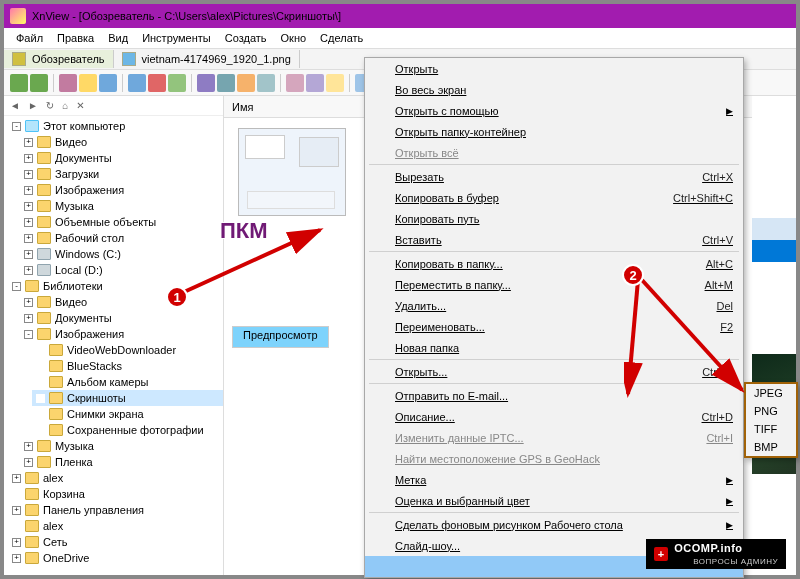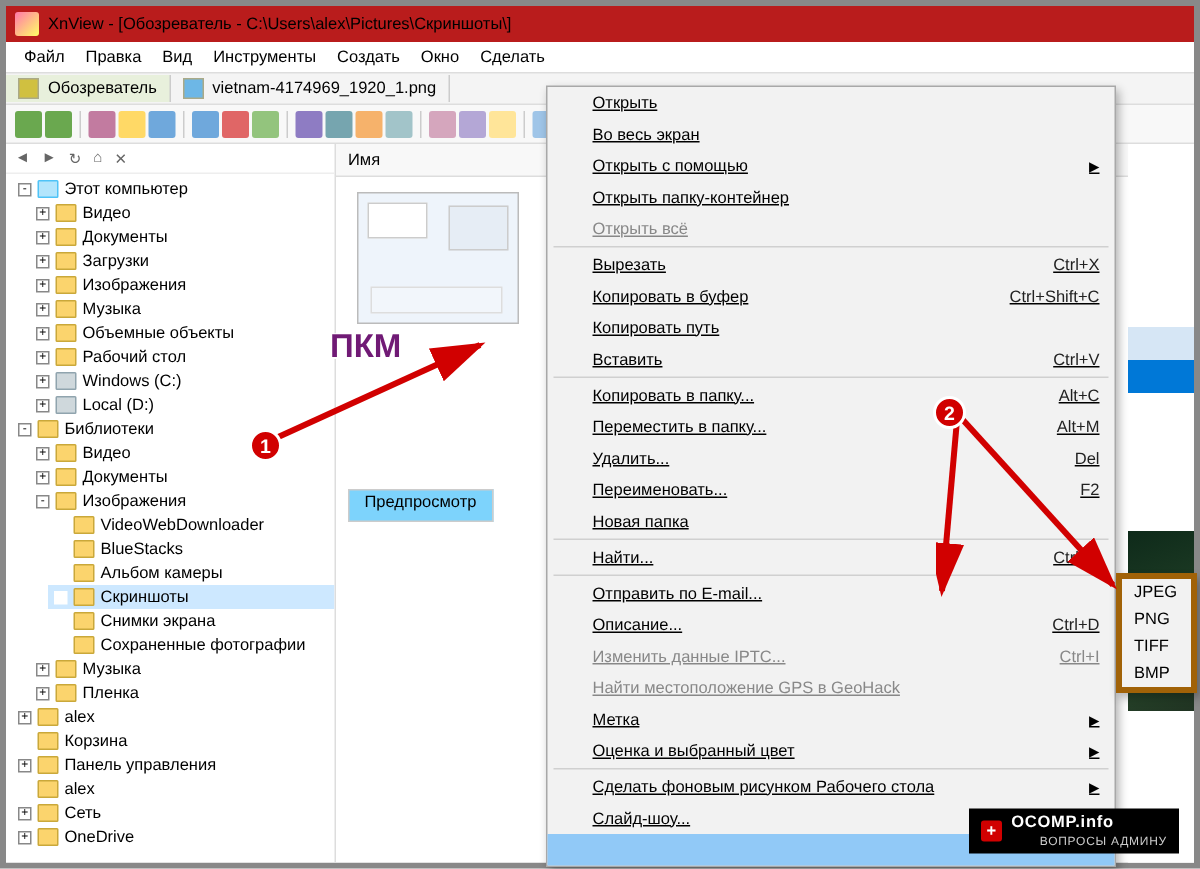--- a/index.html
+++ b/index.html
@@ -1,18 +1,18 @@
 <!DOCTYPE html>
 <html><head>
 <meta charset="utf-8">
 <style>
   * { box-sizing: border-box; margin: 0; padding: 0; font-family: Tahoma, "Segoe UI", sans-serif; font-size: 11px; }
   body { background:#f0f0f0; width:800px; height:579px; overflow:hidden; position:relative; }
   .outer-border { position:absolute; inset:0; border:4px solid #888; background:#fff; }
-  .titlebar { height:24px; background:#b91c1c; display:flex; align-items:center; padding:0 6px; gap:6px; }
+  .titlebar { height:24px; background:#a21caf; display:flex; align-items:center; padding:0 6px; gap:6px; }
   .titlebar .app-icon { width:16px; height:16px; background:linear-gradient(135deg,#f7a,#ff6); border-radius:2px; }
   .titlebar .title { color:#000; }
   .menubar { height:20px; display:flex; align-items:center; padding:0 6px; gap:2px; background:#fff; color:#000;}
   .menubar span { padding:2px 6px; }
   .tabstrip { height:22px; display:flex; align-items:center; background:#f4f4f4; border-top:1px solid #ddd; border-bottom:1px solid #ddd; }
   .tab { height:18px; display:flex; align-items:center; padding:0 8px; gap:6px; border-right:1px solid #ccc; }
   .tab.active { background:#e8f0dc; }
   .tab .tab-icon { width:14px; height:14px; background:#d0c040; border:1px solid #aa8; }
   .tab .tab-icon.img { background:#6db7e6; }
   .toolbar { height:26px; background:#f8f8f8; border-bottom:1px solid #ddd; display:flex; align-items:center; padding:0 6px; gap:2px; }
@@ -45,21 +45,21 @@
   .rightstrip .blue2{position:absolute;left:0;right:0;top:144px;height:22px;background:#0078d7;}
   .rightstrip .imgprev{position:absolute;left:0;right:0;top:258px;height:120px;background:linear-gradient(160deg,#0e2a1a,#1d3b24 40%,#284a2c 70%,#203322);}
   .ctx { position:absolute; left:360px; top:53px; width:380px; background:#f2f2f2; border:1px solid #a8a8a8; box-shadow:2px 3px 6px rgba(0,0,0,.3); }
   .ctx .row { display:flex; align-items:center; height:21px; padding:0 10px 0 30px; position:relative;text-decoration:underline; }
   .ctx .row.disabled { color:#888; }
   .ctx .row.hover { background:#91c9f7; }
   .ctx .row .sc { margin-left:auto; color:#222; }
   .ctx .row.disabled .sc { color:#888; }
   .ctx .row .arrow { margin-left:auto; font-size:9px; }
   .ctx hr { border:none; border-top:1px solid #d0d0d0; margin:1px 4px; }
-  .sub { position:absolute; left:740px; top:378px; width:54px; background:#f2f2f2; border:4px solid #a16207; box-shadow:2px 3px 6px rgba(0,0,0,.3); }
+  .sub { position:absolute; left:740px; top:378px; width:54px; background:#f2f2f2; border:2px solid #a16207; box-shadow:2px 3px 6px rgba(0,0,0,.3); }
   .sub .row { height:18px; display:flex; align-items:center; padding:0 8px; }
   .annot-label { position:absolute; left:216px; top:216px; font:bold 22px/1 Arial; color:#701a75; text-shadow:-1px 0 #fff,1px 0 #fff,0 -1px #fff,0 1px #fff; }
   .circ { position:absolute; width:22px; height:22px; border-radius:50%; background:#d10000; border:2px solid #fff; display:flex; align-items:center; justify-content:center; color:#fff; font:bold 13px/1 Arial; }
   .c1 { left:162px; top:282px; } .c2 { left:618px; top:260px; }
   svg.arrow { position:absolute; pointer-events:none; }
   .watermark { position:absolute; right:10px; bottom:6px; background:#000; color:#fff; padding:3px 8px; display:flex; align-items:center; gap:6px; font-weight:bold; letter-spacing:.5px; }
   .watermark .plus{width:14px;height:14px;background:#d10000;color:#fff;display:flex;align-items:center;justify-content:center;border-radius:2px;}
   .watermark .sub{all:unset;font:8px/1 Arial;color:#ccc;margin-left:19px;}
 </style>
 </head>
@@ -342,21 +342,21 @@
       </div>
       <div class="row">
         <span>Переименовать...</span>
         <span class="sc">F2</span>
       </div>
       <div class="row">
         <span>Новая папка</span>
       </div>
       <hr>
       <div class="row">
-        <span>Найти...</span>
+        <span>Открыть...</span>
         <span class="sc">Ctrl+P</span>
       </div>
       <hr>
       <div class="row">
         <span>Отправить по E-mail...</span>
       </div>
       <div class="row">
         <span>Описание...</span>
         <span class="sc">Ctrl+D</span>
       </div>

